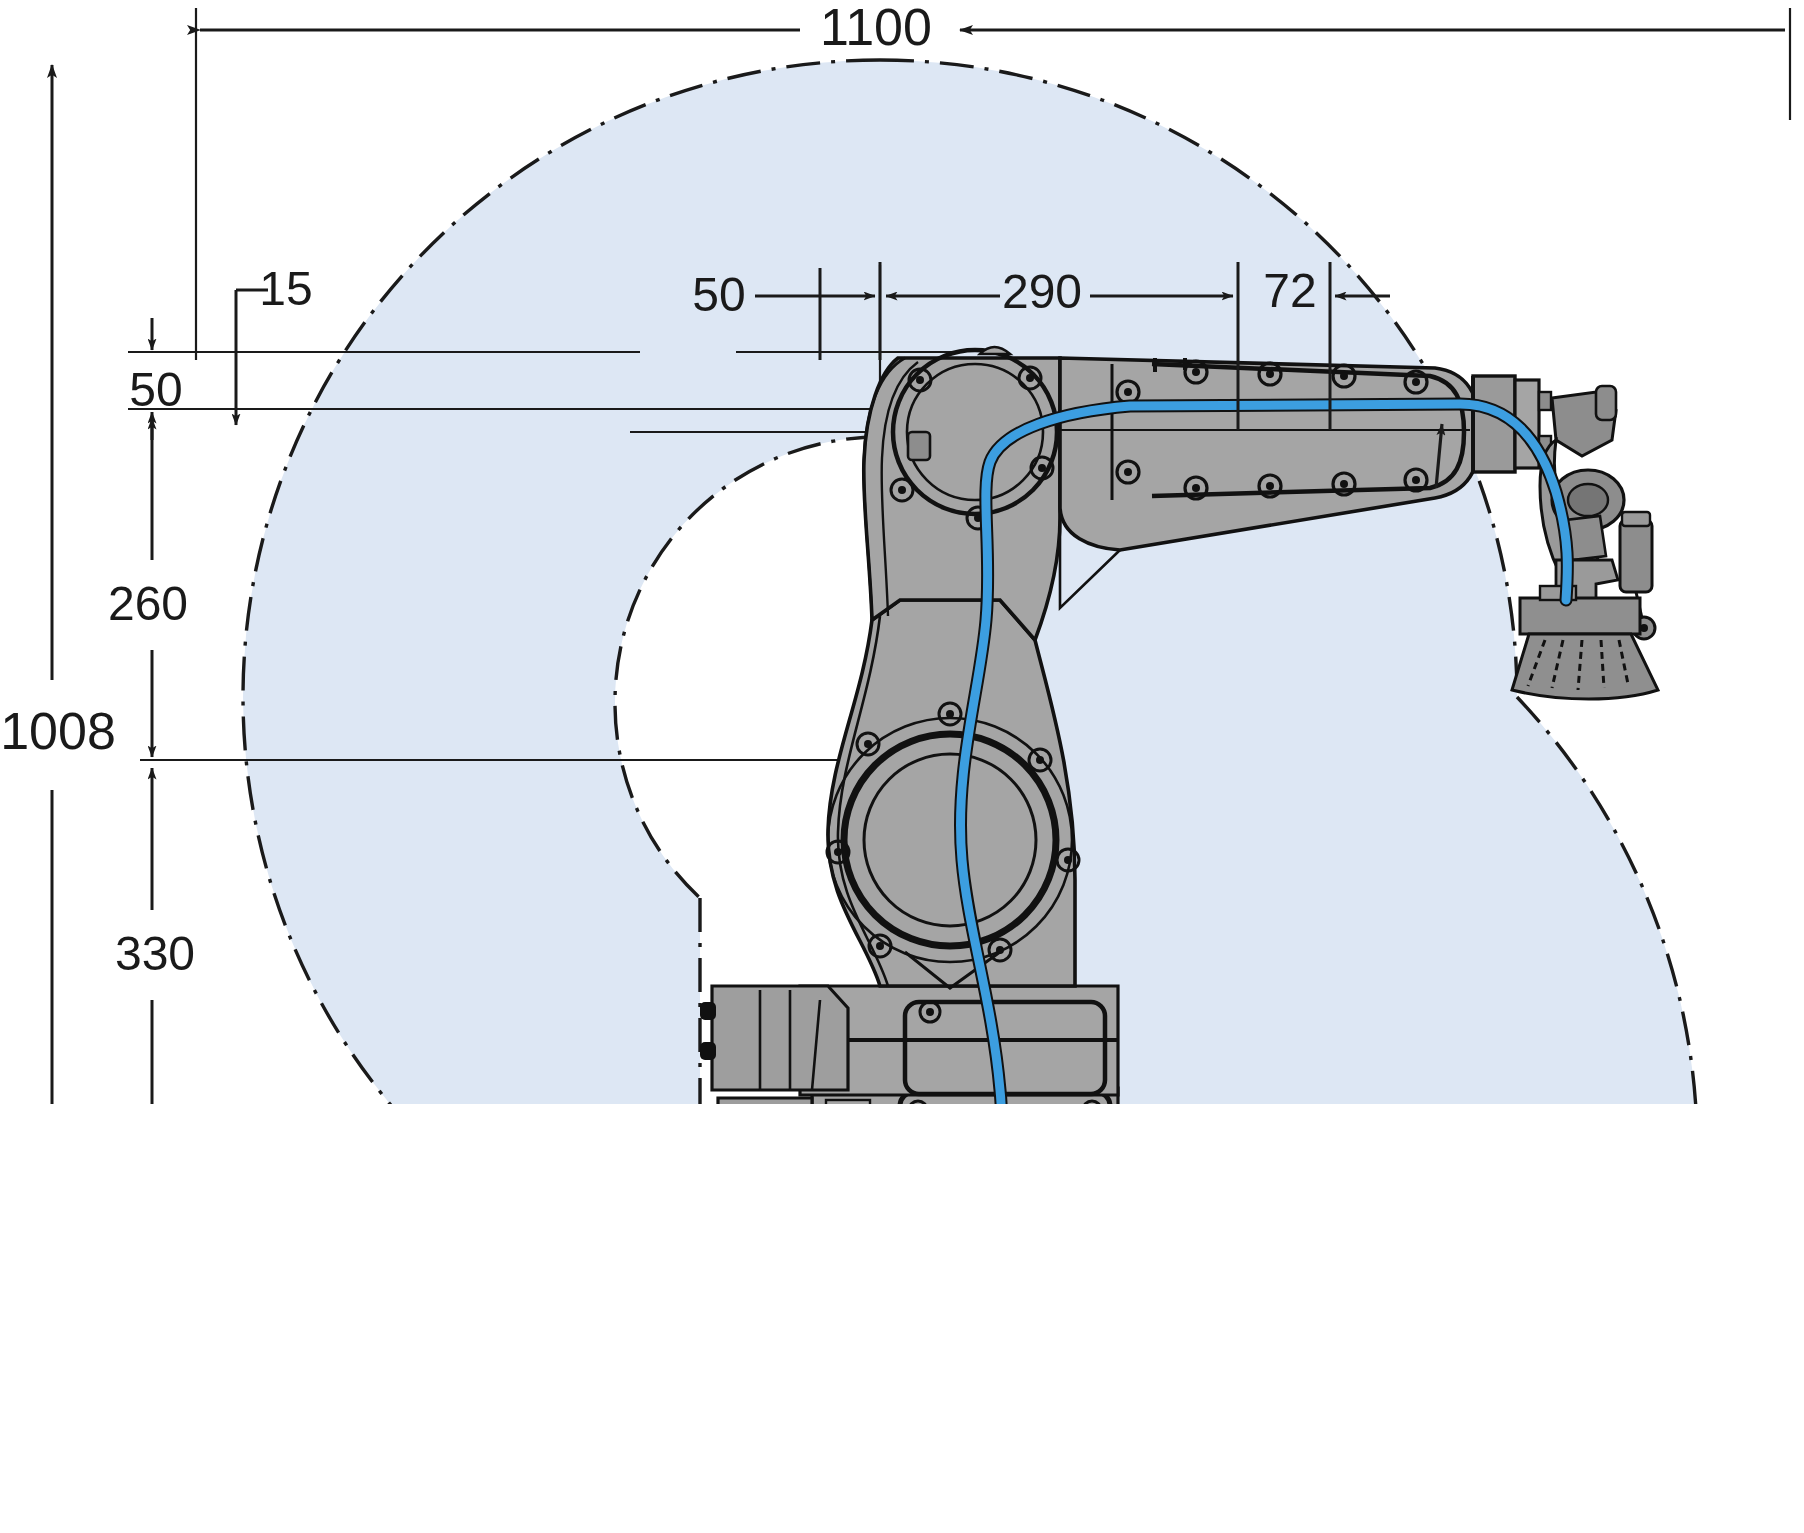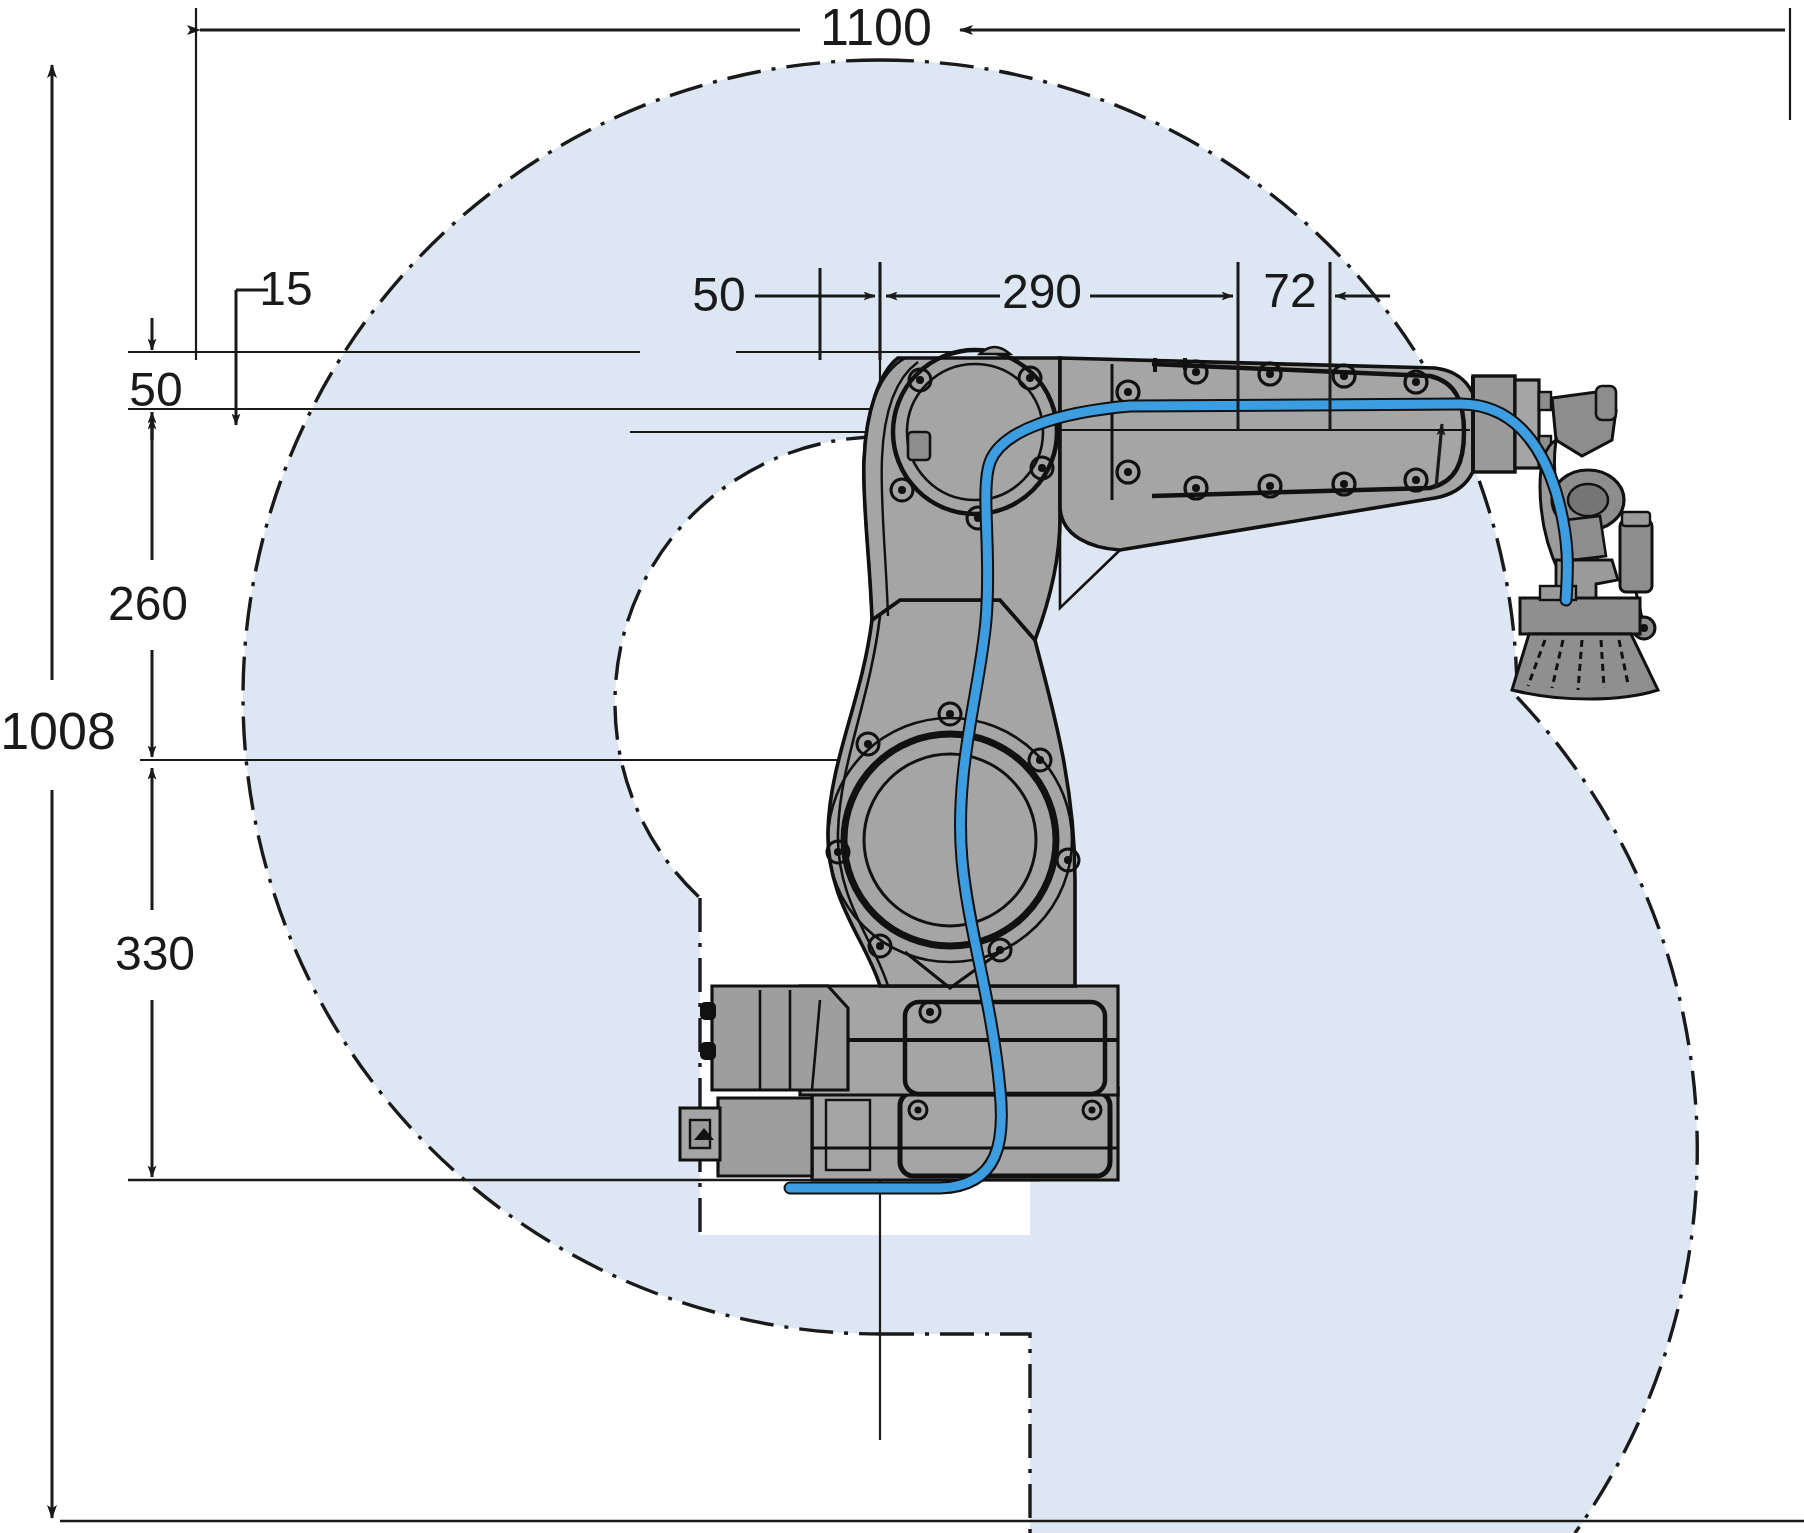--- a/index.html
+++ b/index.html
@@ -1,17 +1,17 @@
 <!DOCTYPE html>
 <html><head>
 <meta charset="utf-8">
 <style>
   html,body{margin:0;padding:0;background:#fff;}
   body{font-family:"Liberation Sans", sans-serif;}
-  #stage{position:relative;width:1804px;height:1533px;background:#ffffff;overflow:hidden;}
+  #stage{position:relative;width:1804px;height:1104px;background:#ffffff;overflow:hidden;}
   #stage svg{position:absolute;left:0;top:0;}
   .dimtext{
     font-family:"Liberation Sans", sans-serif;
     font-weight:400;
     fill:#1a1a1a;
   }
 </style>
 </head>
 <body>
 

